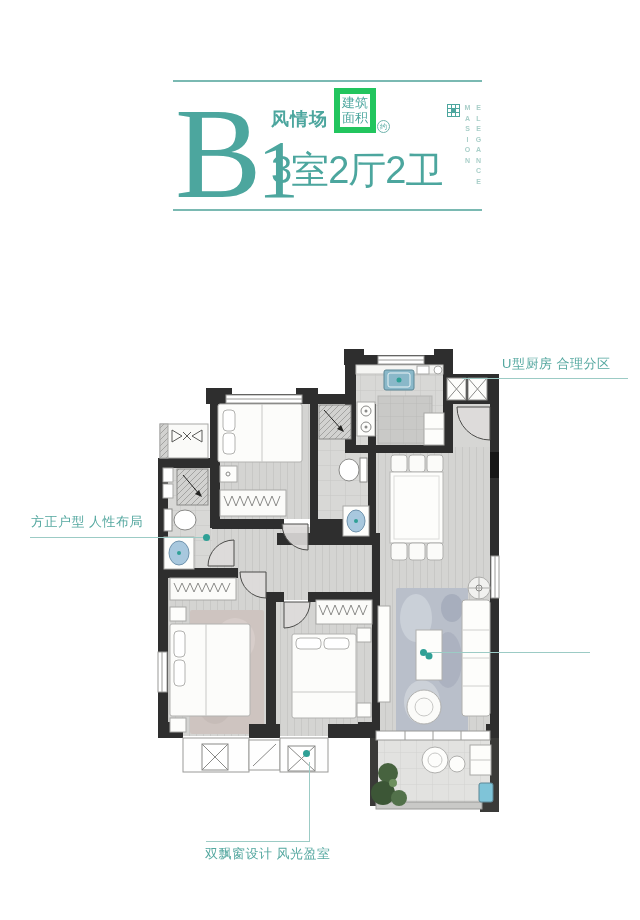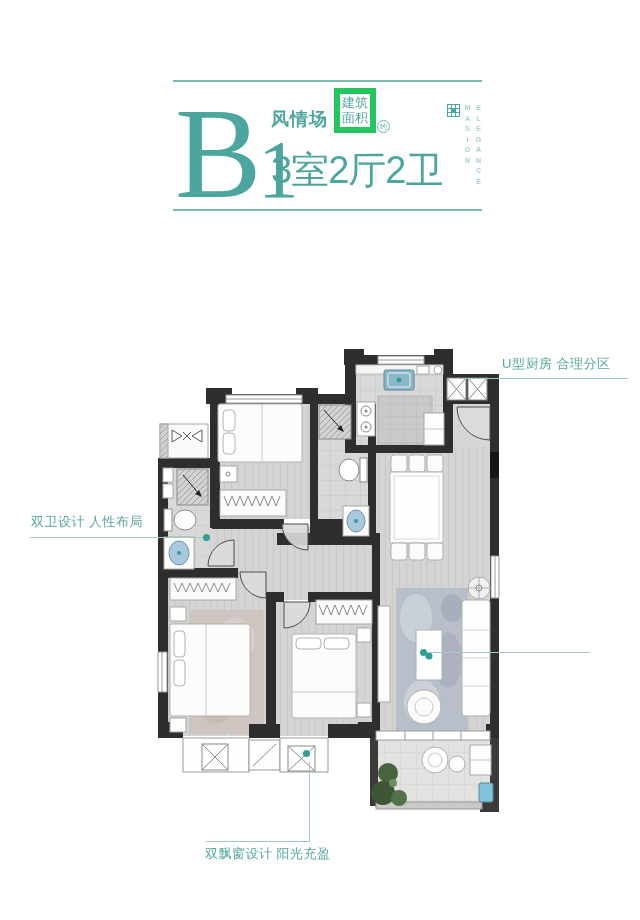--- a/index.html
+++ b/index.html
@@ -318,25 +318,25 @@
       <path d="M284 602 L310 602 A26 26 0 0 1 284 628 Z"></path>
       <path d="M234 566 L234 540 A26 26 0 0 0 208 566 Z"></path>
     </g>
 
     <circle cx="429" cy="656" r="3.5" fill="#2fa096"></circle>
   </svg>
 
   <div class="note note-kitchen">U型厨房 合理分区</div>
   <div class="tealline line-kitchen"></div>
 
-  <div class="note note-bath">双卫设计 人性布局</div>
+  <div class="note note-bath">方正户型 人性布局</div>
   <div class="tealline line-bath"></div>
   <div class="tealdot dot-bath"></div>
 
   <div class="tealline line-living"></div>
   <div class="tealdot dot-living"></div>
 
   <div class="tealdot dot-bay"></div>
   <div class="tealline vline-bay"></div>
   <div class="tealline hline-bay"></div>
-  <div class="note note-bay">双飘窗设计 阳光充盈</div>
+  <div class="note note-bay">双飘窗设计 风光盈室</div>
 
 </div>
 
 </body></html>

